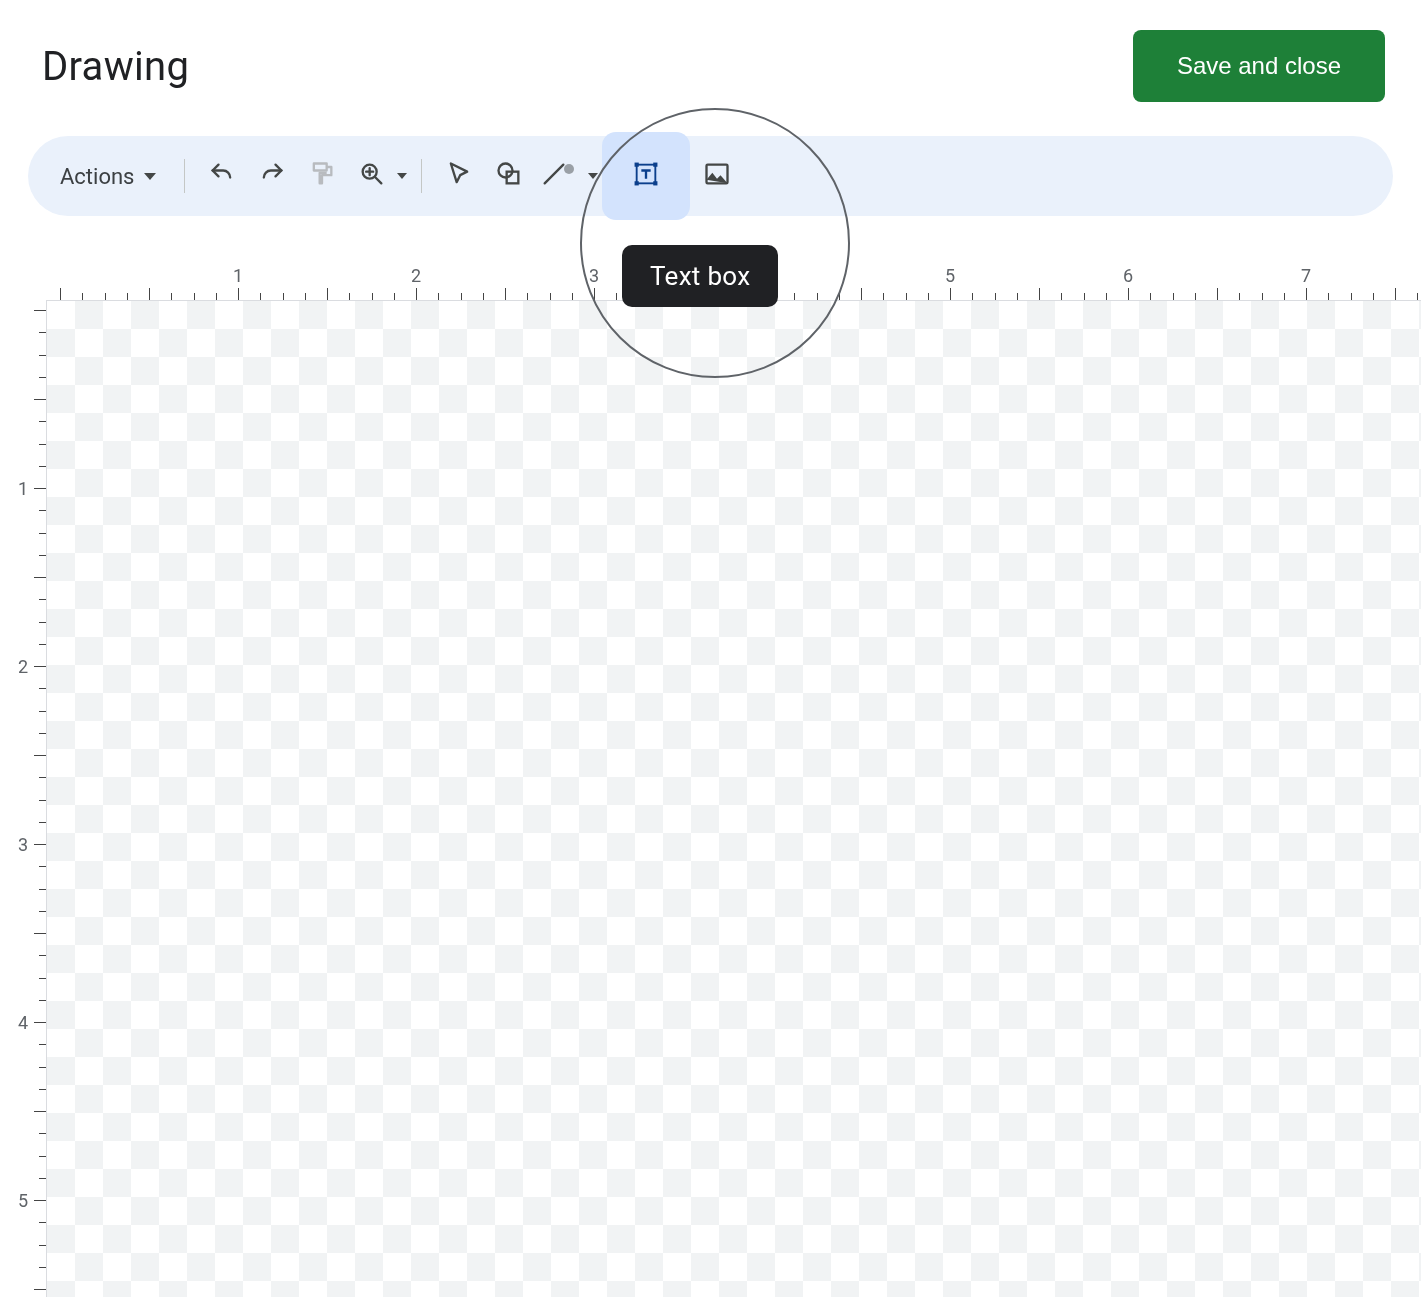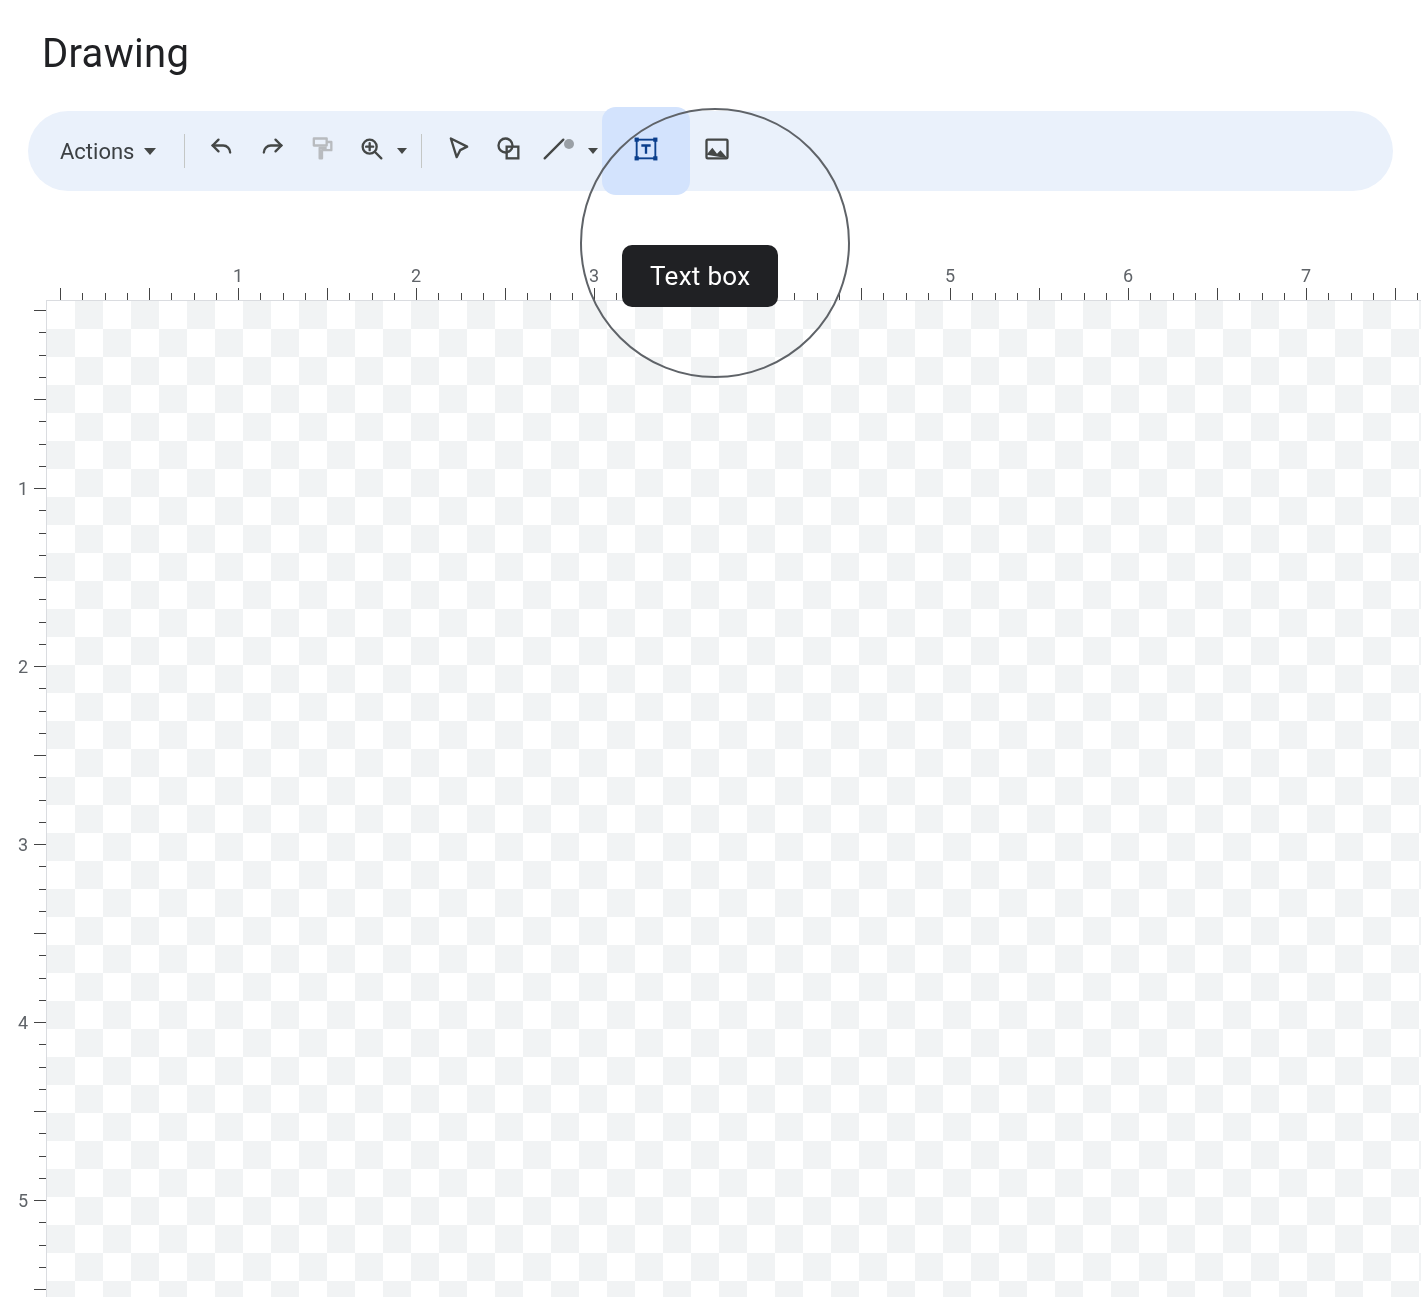--- a/index.html
+++ b/index.html
@@ -199,20 +199,21 @@
     background-position: 0 0, 0 28px, 28px -28px, -28px 0;
     border-top: 1px solid #dadce0;
     border-left: 1px solid #dadce0;
   }
 </style>
 </head>
 <body>
 
 <div class="header">
   <h1>Drawing</h1>
+  <button class="save-btn">Save and close</button>
 </div>
 
 <div class="toolbar">
   <div class="actions-btn">
     <span>Actions</span>
     <span class="caret"></span>
   </div>
   <div class="tb-sep"></div>
 
   <div class="tb-btn">

